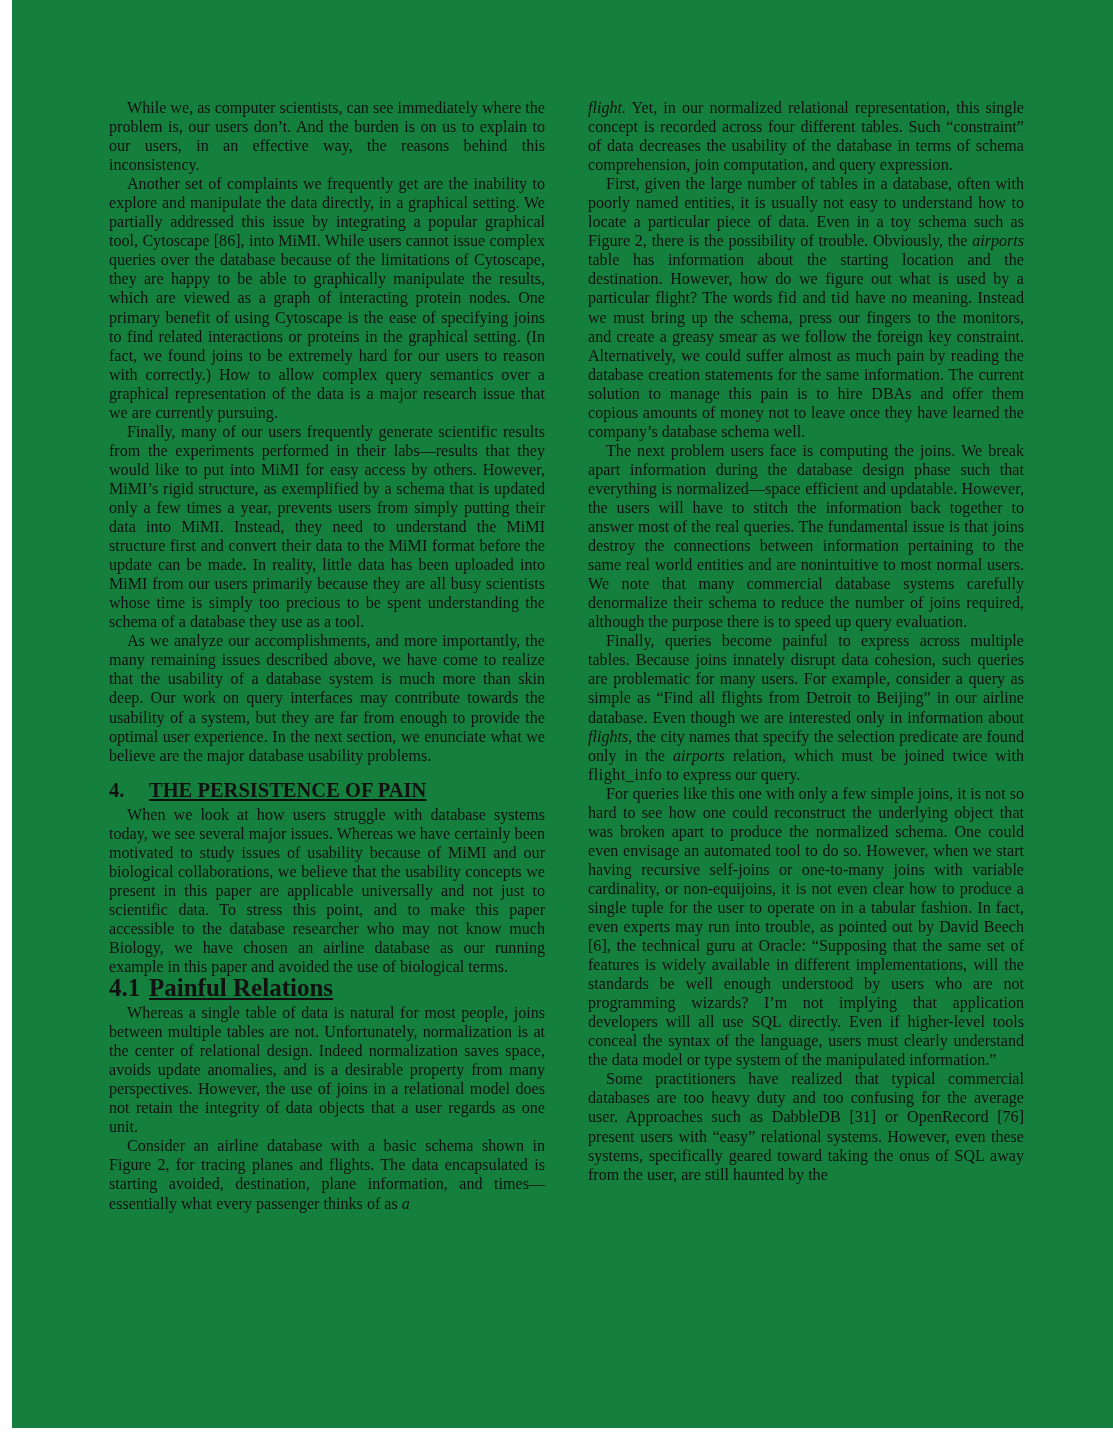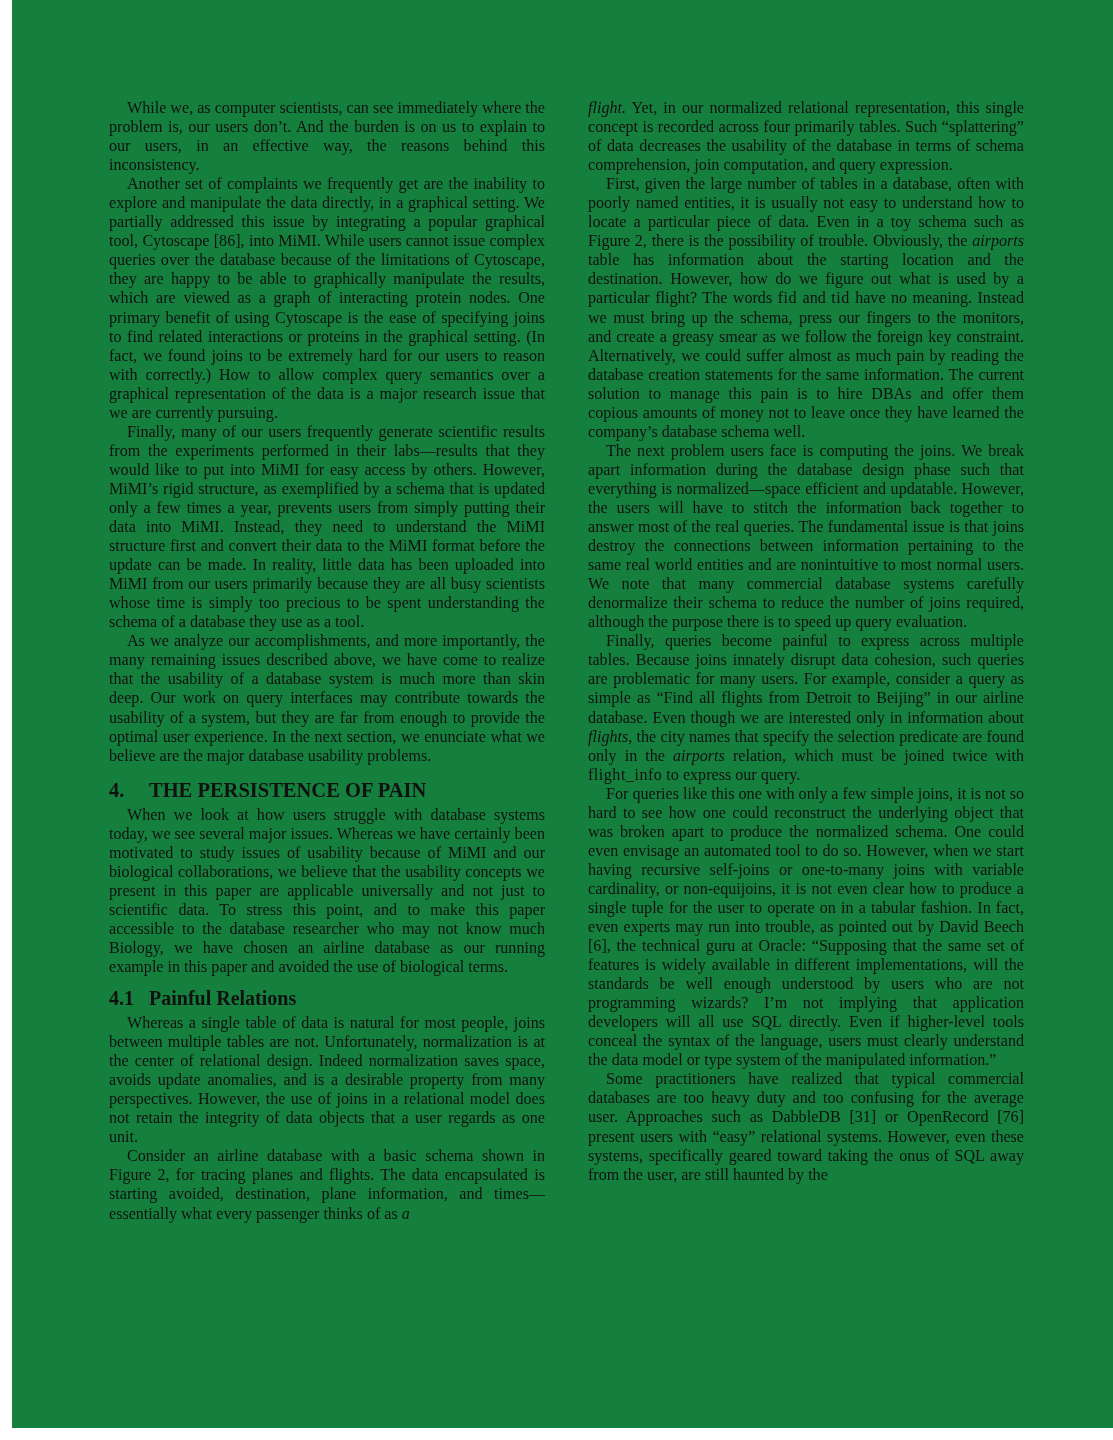--- a/index.html
+++ b/index.html
@@ -3,23 +3,23 @@
 <meta charset="utf-8">
 <style>
   html, body { margin: 0; padding: 0; background: #ffffff; }
   body { width: 1113px; height: 1440px; position: relative; overflow: hidden; }
   .page { position: absolute; left: 12px; top: 0; width: 1113px; height: 1428px; background: #15803d; }
   .col { position: absolute; top: 98px; width: 436px; font-family: "Liberation Serif", "DejaVu Serif", serif; font-size: 16.1px; line-height: 19.05px; color: #111; }
   .col-left { left: 97px; }
   .col-right { left: 576px; }
   p { margin: 0; text-align: justify; text-indent: 18px; hyphens: manual; }
   p.noindent { text-indent: 0; }
-  h2 { font-family: "Liberation Serif", "DejaVu Serif", serif; font-weight: bold; margin: 0; color: #111; }
+  h2 { font-family: "Liberation Serif", "DejaVu Serif", serif; font-weight: bold; margin: 0; color: #111; text-decoration: underline; }
   h2.sec { font-size: 20.5px; line-height: 24px; margin-top: 13px; margin-bottom: 3px; }
-  h2.subsec { font-size: 20px; line-height: 24px; margin-top: 10px; margin-bottom: 3px; }
+  h2.subsec { font-size: 25px; line-height: 24px; margin-bottom: 3px; }
   h2 .num { display: inline-block; width: 40px; }
   em, i { }
   .math { font-family: "Liberation Serif", "DejaVu Serif", serif; letter-spacing: 0.5px; }
 </style>
 </head>
 <body>
 
 <div class="page">
 
   <div class="col col-left">
@@ -34,21 +34,21 @@
     <p>When we look at how users struggle with database systems today, we see several major issues. Whereas we have certainly been motivated to study issues of usability because of MiMI and our biological collaborations, we believe that the usability concepts we present in this paper are applicable universally and not just to scientific data. To stress this point, and to make this paper accessible to the database researcher who may not know much Biology, we have chosen an airline database as our running example in this paper and avoided the use of biological terms.</p>
 
     <h2 class="subsec">
       <span class="num">4.1</span><span>Painful Relations</span>
     </h2>
     <p>Whereas a single table of data is natural for most people, joins between multiple tables are not. Unfortunately, normalization is at the center of relational design. Indeed normalization saves space, avoids update anomalies, and is a desirable property from many perspectives. However, the use of joins in a relational model does not retain the integrity of data objects that a user regards as one unit.</p>
     <p><span>Consider an airline database with a basic schema shown in Figure 2, for tracing planes and flights. The data encapsulated is starting avoided, destination, plane information, and times—essentially what every passenger thinks of as </span><em>a</em></p>
   </div>
 
   <div class="col col-right">
-    <p class="noindent"><em>flight.</em><span> Yet, in our normalized relational representation, this single concept is recorded across four primarily tables. Such “splattering” of data decreases the usability of the database in terms of schema comprehension, join computation, and query expression.</span></p>
+    <p class="noindent"><em>flight.</em><span> Yet, in our normalized relational representation, this single concept is recorded across four different tables. Such “constraint” of data decreases the usability of the database in terms of schema comprehension, join computation, and query expression.</span></p>
     <p><span>First, given the large number of tables in a database, often with poorly named entities, it is usually not easy to understand how to locate a particular piece of data. Even in a toy schema such as Figure 2, there is the possibility of trouble. Obviously, the </span><em>airports</em><span> table has information about the starting location and the destination. However, how do we figure out what is used by a particular flight? The words </span><span class="math">fid</span><span> and </span><span class="math">tid</span><span> have no meaning. Instead we must bring up the schema, press our fingers to the monitors, and create a greasy smear as we follow the foreign key constraint. Alternatively, we could suffer almost as much pain by reading the database creation statements for the same information. The current solution to manage this pain is to hire DBAs and offer them copious amounts of money not to leave once they have learned the company’s database schema well.</span></p>
     <p>The next problem users face is computing the joins. We break apart information during the database design phase such that everything is normalized—space efficient and updatable. However, the users will have to stitch the information back together to answer most of the real queries. The fundamental issue is that joins destroy the connections between information pertaining to the same real world entities and are nonintuitive to most normal users. We note that many commercial database systems carefully denormalize their schema to reduce the number of joins required, although the purpose there is to speed up query evaluation.</p>
     <p><span>Finally, queries become painful to express across multiple tables. Because joins innately disrupt data cohesion, such queries are problematic for many users. For example, consider a query as simple as “Find all flights from Detroit to Beijing” in our airline database. Even though we are interested only in information about </span><em>flights</em><span>, the city names that specify the selection predicate are found only in the </span><em>airports</em><span> relation, which must be joined twice with </span><span class="math">flight_info</span><span> to express our query.</span></p>
     <p>For queries like this one with only a few simple joins, it is not so hard to see how one could reconstruct the underlying object that was broken apart to produce the normalized schema. One could even envisage an automated tool to do so. However, when we start having recursive self-joins or one-to-many joins with variable cardinality, or non-equijoins, it is not even clear how to produce a single tuple for the user to operate on in a tabular fashion. In fact, even experts may run into trouble, as pointed out by David Beech [6], the technical guru at Oracle: “Supposing that the same set of features is widely available in different implementations, will the standards be well enough understood by users who are not programming wizards? I’m not implying that application developers will all use SQL directly. Even if higher-level tools conceal the syntax of the language, users must clearly understand the data model or type system of the manipulated information.”</p>
     <p>Some practitioners have realized that typical commercial databases are too heavy duty and too confusing for the average user. Approaches such as DabbleDB [31] or OpenRecord [76] present users with “easy” relational systems. However, even these systems, specifically geared toward taking the onus of SQL away from the user, are still haunted by the</p>
   </div>
 
 </div>
 
 </body></html>

